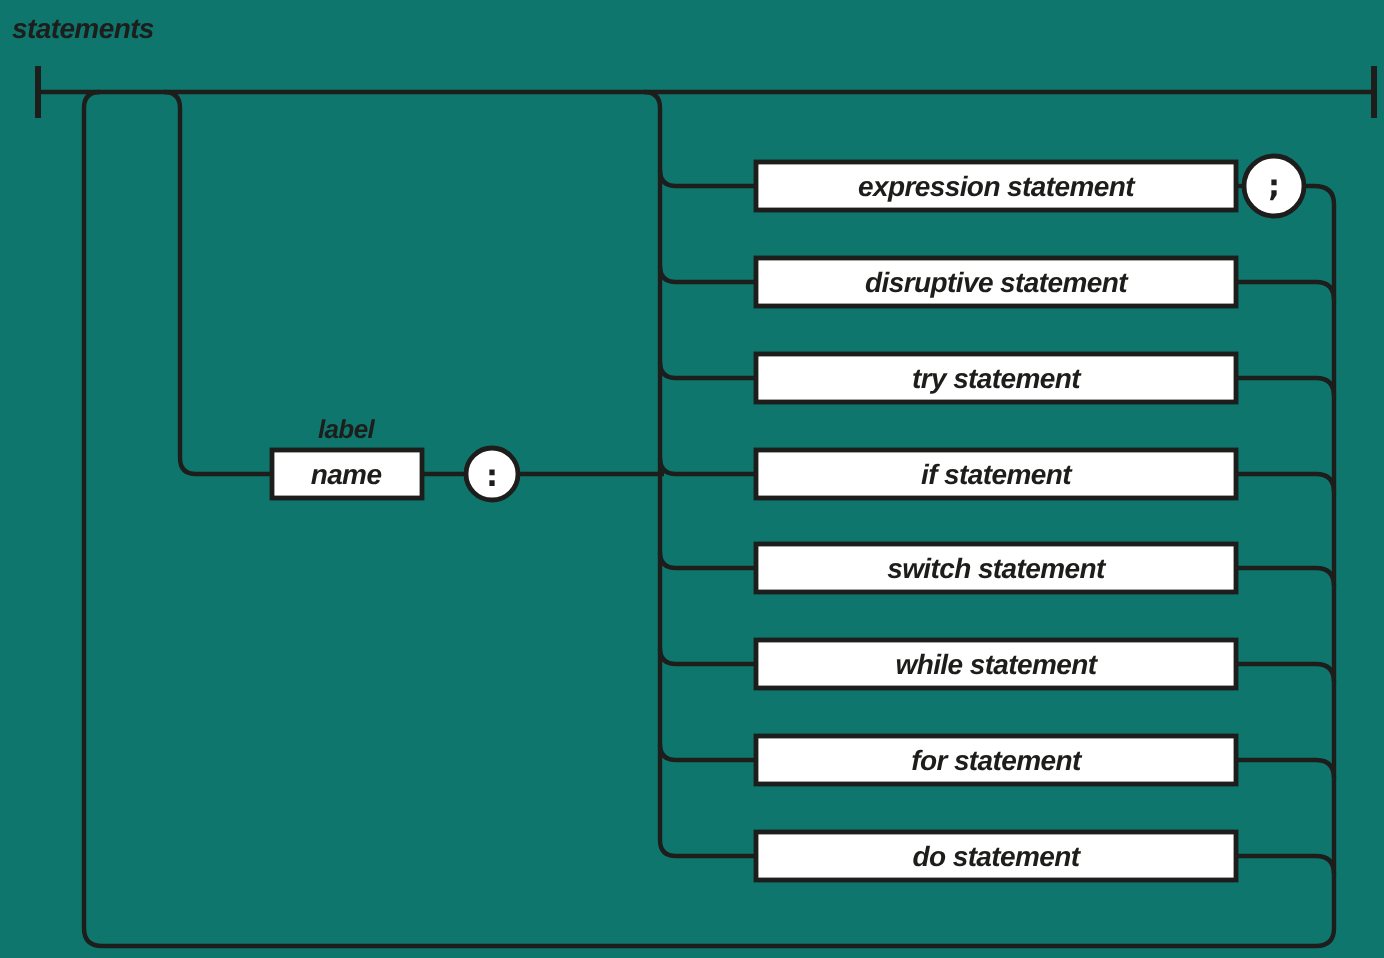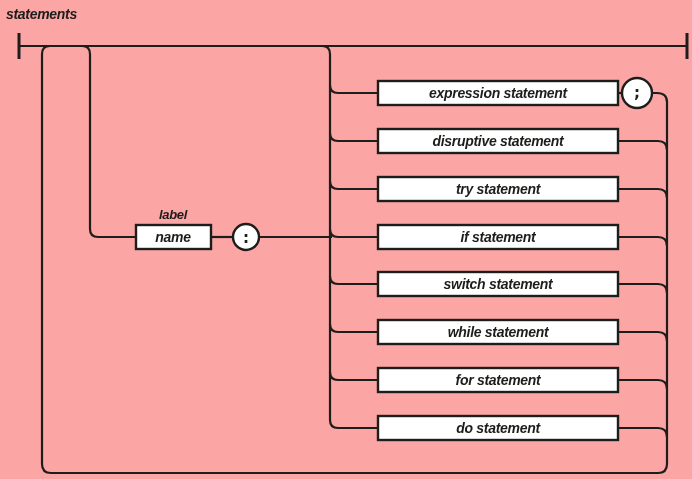--- a/index.html
+++ b/index.html
@@ -4,21 +4,21 @@
 <style>
   html, body {
     margin: 0;
     padding: 0;
     background: #ffffff;
   }
   .figure {
     position: relative;
     width: 692px;
     height: 479px;
-    background: #fca5a5;
+    background: #0f766e;
     font-family: "Liberation Sans", sans-serif;
     overflow: hidden;
   }
   .figure svg {
     display: block;
     width: 692px;
     height: 479px;
   }
   .rail {
     fill: none;

